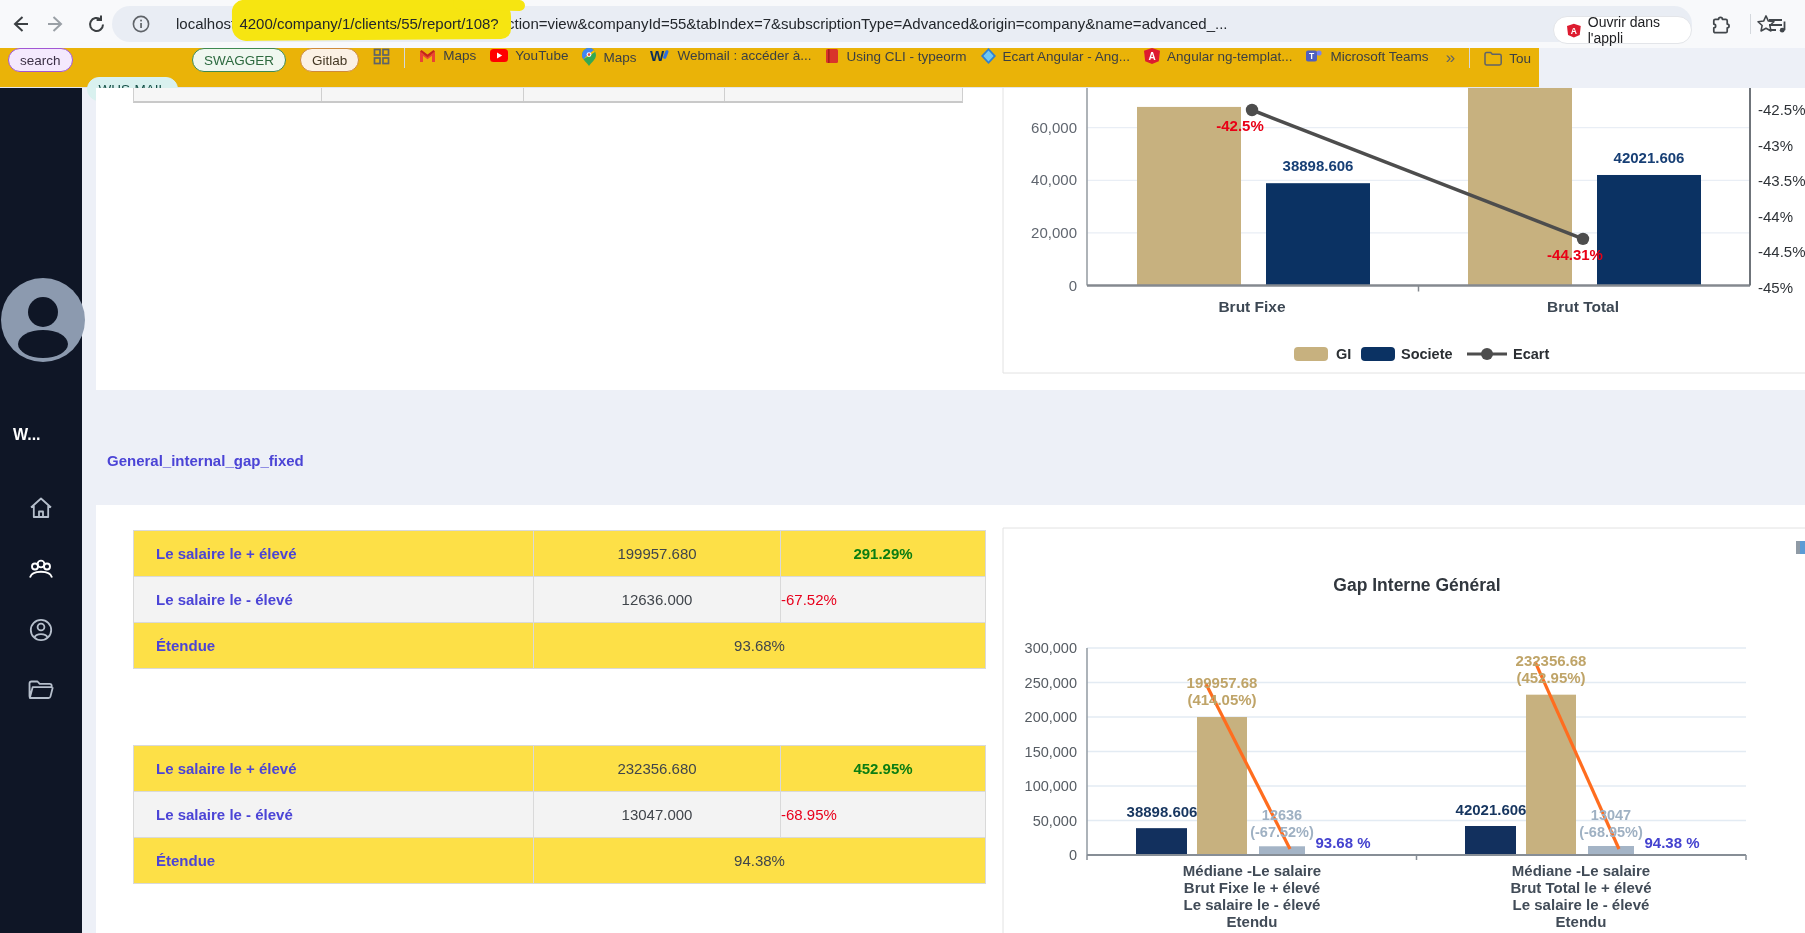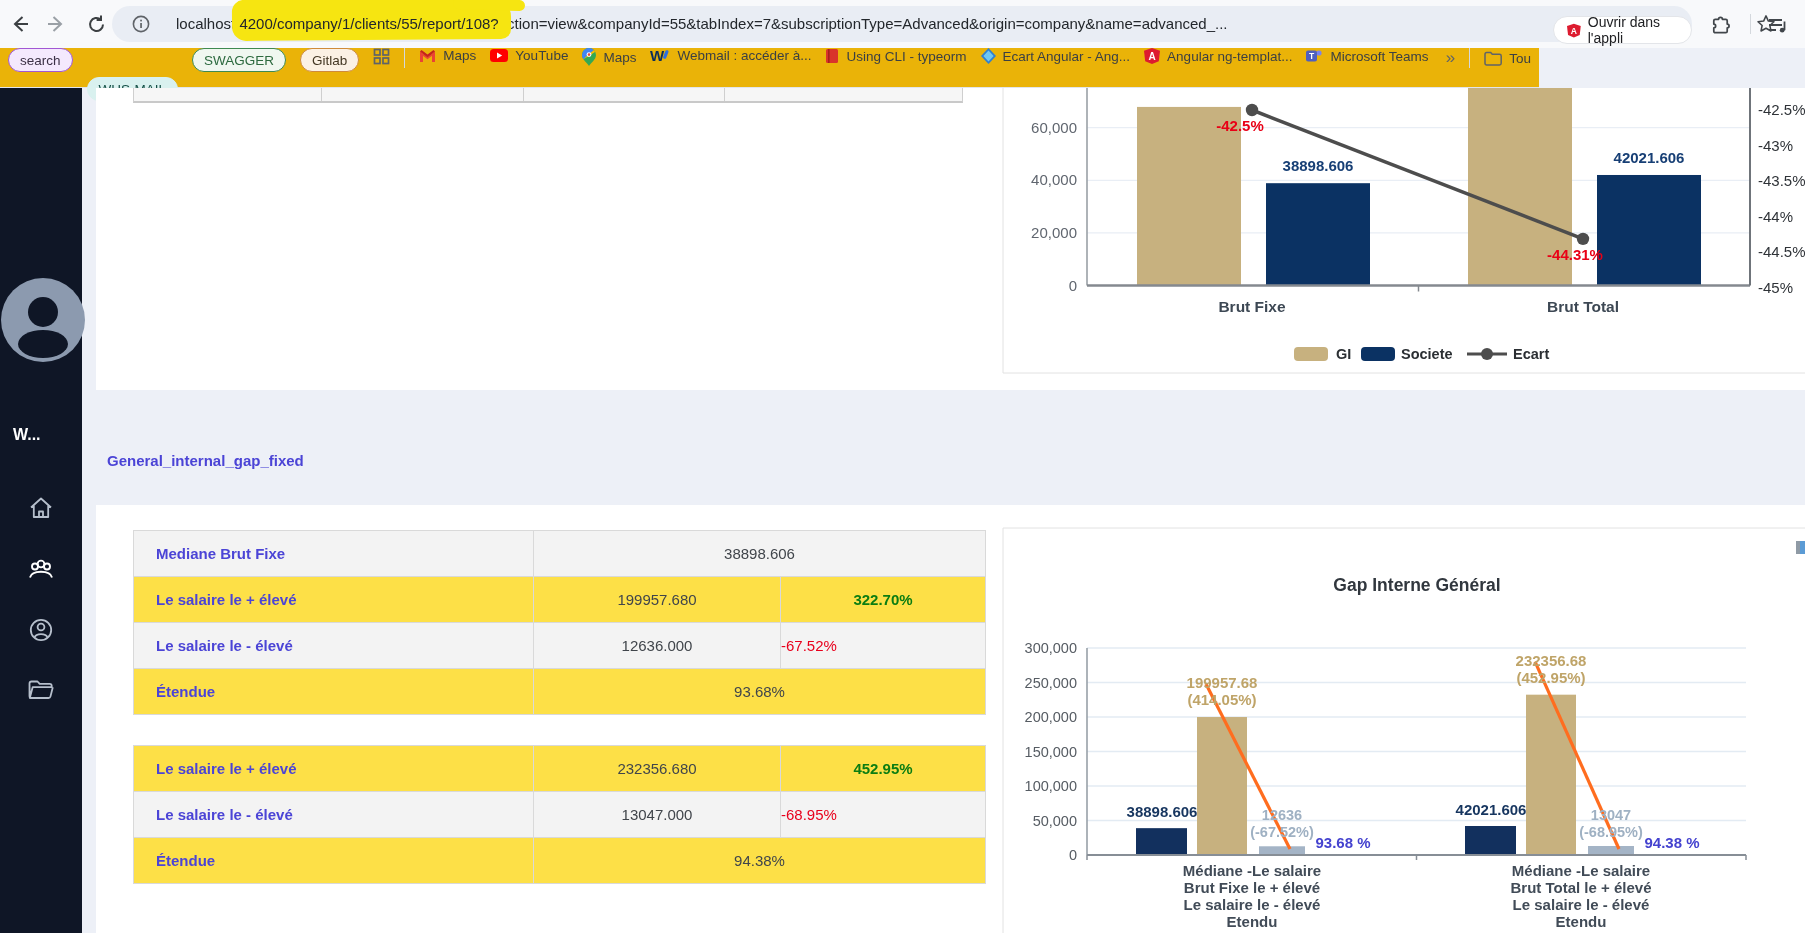--- a/index.html
+++ b/index.html
@@ -314,28 +314,24 @@
 
   <div class="card bottom">
 
     <table class="gap" style="top:25px">
       <colgroup>
           <col style="width:400px">
           <col style="width:247px">
           <col style="width:205px">
         </colgroup>
       <tbody>
-          <tr class="odd">
-        <td class="lbl">Mediane Brut Fixe</td>
-        <td class="val" colspan="2">38898.606</td>
-      </tr>
       <tr class="even">
         <td class="lbl">Le salaire le + élevé</td>
         <td class="val">199957.680</td>
-        <td class="pos">322.70%</td>
+        <td class="pos">291.29%</td>
       </tr>
       <tr class="odd">
         <td class="lbl">Le salaire le - élevé</td>
         <td class="val">12636.000</td>
         <td class="neg">-67.52%</td>
       </tr>
       <tr class="even">
         <td class="lbl">Étendue</td>
         <td class="val" colspan="2">93.68%</td>
       </tr>

